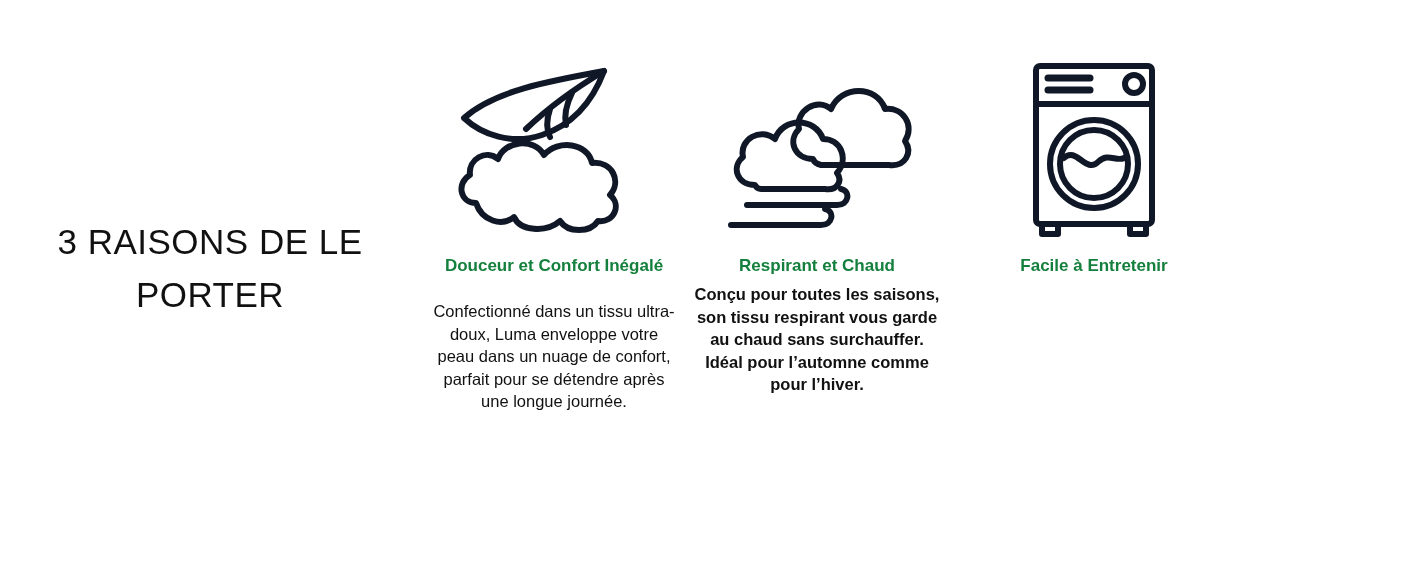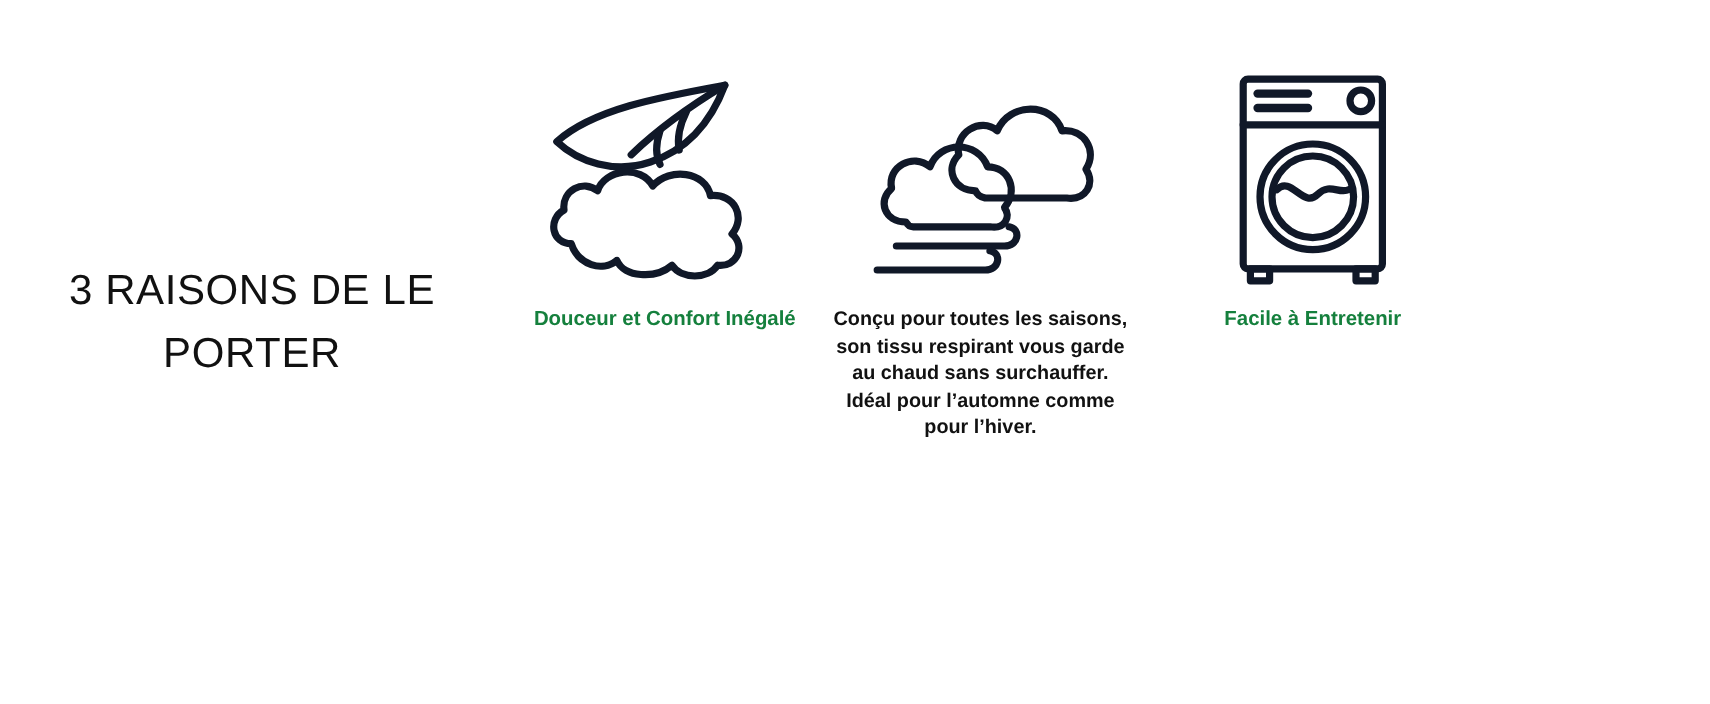--- a/index.html
+++ b/index.html
@@ -91,34 +91,36 @@
 
           <path d="M10 55 C 40 28, 95 18, 150 8 C 138 40, 118 62, 88 72 C 58 82, 28 72, 10 55 Z"></path>
           <path d="M150 8 C 120 26, 95 44, 72 66"></path>
           <path d="M118 30 C 112 42, 110 52, 112 62"></path>
           <path d="M96 46 C 92 58, 92 66, 96 74"></path>
 
           <path d="M22 140 C 6 140, 2 120, 16 112 C 14 96, 32 86, 44 96 C 50 78, 80 74, 90 92 C 104 76, 134 80, 138 100 C 158 98, 168 118, 156 132 C 168 142, 160 160, 144 158 C 136 170, 114 170, 106 158 C 92 170, 66 168, 60 154 C 48 164, 28 158, 22 140 Z"></path>
         </svg>
       </div>
       <div class="col-title">Douceur et Confort Inégalé</div>
+      <div class="col-body">Confectionné dans un tissu ultra-doux, Luma enveloppe votre peau dans un nuage de confort, parfait pour se détendre après une longue journée.</div>
     </div>
 
     <div class="col c2">
       <div class="icon-wrap">
         <svg width="200" height="175" viewBox="0 0 200 175" fill="none" stroke="#101828" stroke-width="6" stroke-linecap="round" stroke-linejoin="round">
 
           <path d="M96 96 C 78 96, 70 78, 82 66 C 78 48, 100 34, 114 46 C 124 22, 160 22, 168 46 C 186 44, 198 62, 188 78 C 196 90, 188 104, 172 102 L 104 102 C 100 101, 97 99, 96 96 Z"></path>
 
           <path d="M38 122 C 20 122, 14 104, 26 94 C 22 76, 44 64, 58 76 C 66 54, 98 54, 106 76 C 124 76, 132 96, 120 110 C 126 118, 120 128, 108 126 L 44 126 C 41 126, 39 124, 38 122 Z"></path>
 
           <path d="M30 142 L 120 142 C 132 142, 134 128, 124 126"></path>
           <path d="M14 162 L 104 162 C 116 162, 118 148, 108 146"></path>
         </svg>
       </div>
+      <div class="col-title">Respirant et Chaud</div>
       <div class="col-body">Conçu pour toutes les saisons, son tissu respirant vous garde au chaud sans surchauffer. Idéal pour l’automne comme pour l’hiver.</div>
     </div>
 
     <div class="col c3">
       <div class="icon-wrap">
         <svg width="200" height="185" viewBox="0 0 200 185" fill="none" stroke="#101828" stroke-width="6" stroke-linecap="round" stroke-linejoin="round">
 
           <rect x="42" y="8" width="116" height="158" rx="4"></rect>
 
           <line x1="42" y1="46" x2="158" y2="46"></line>

